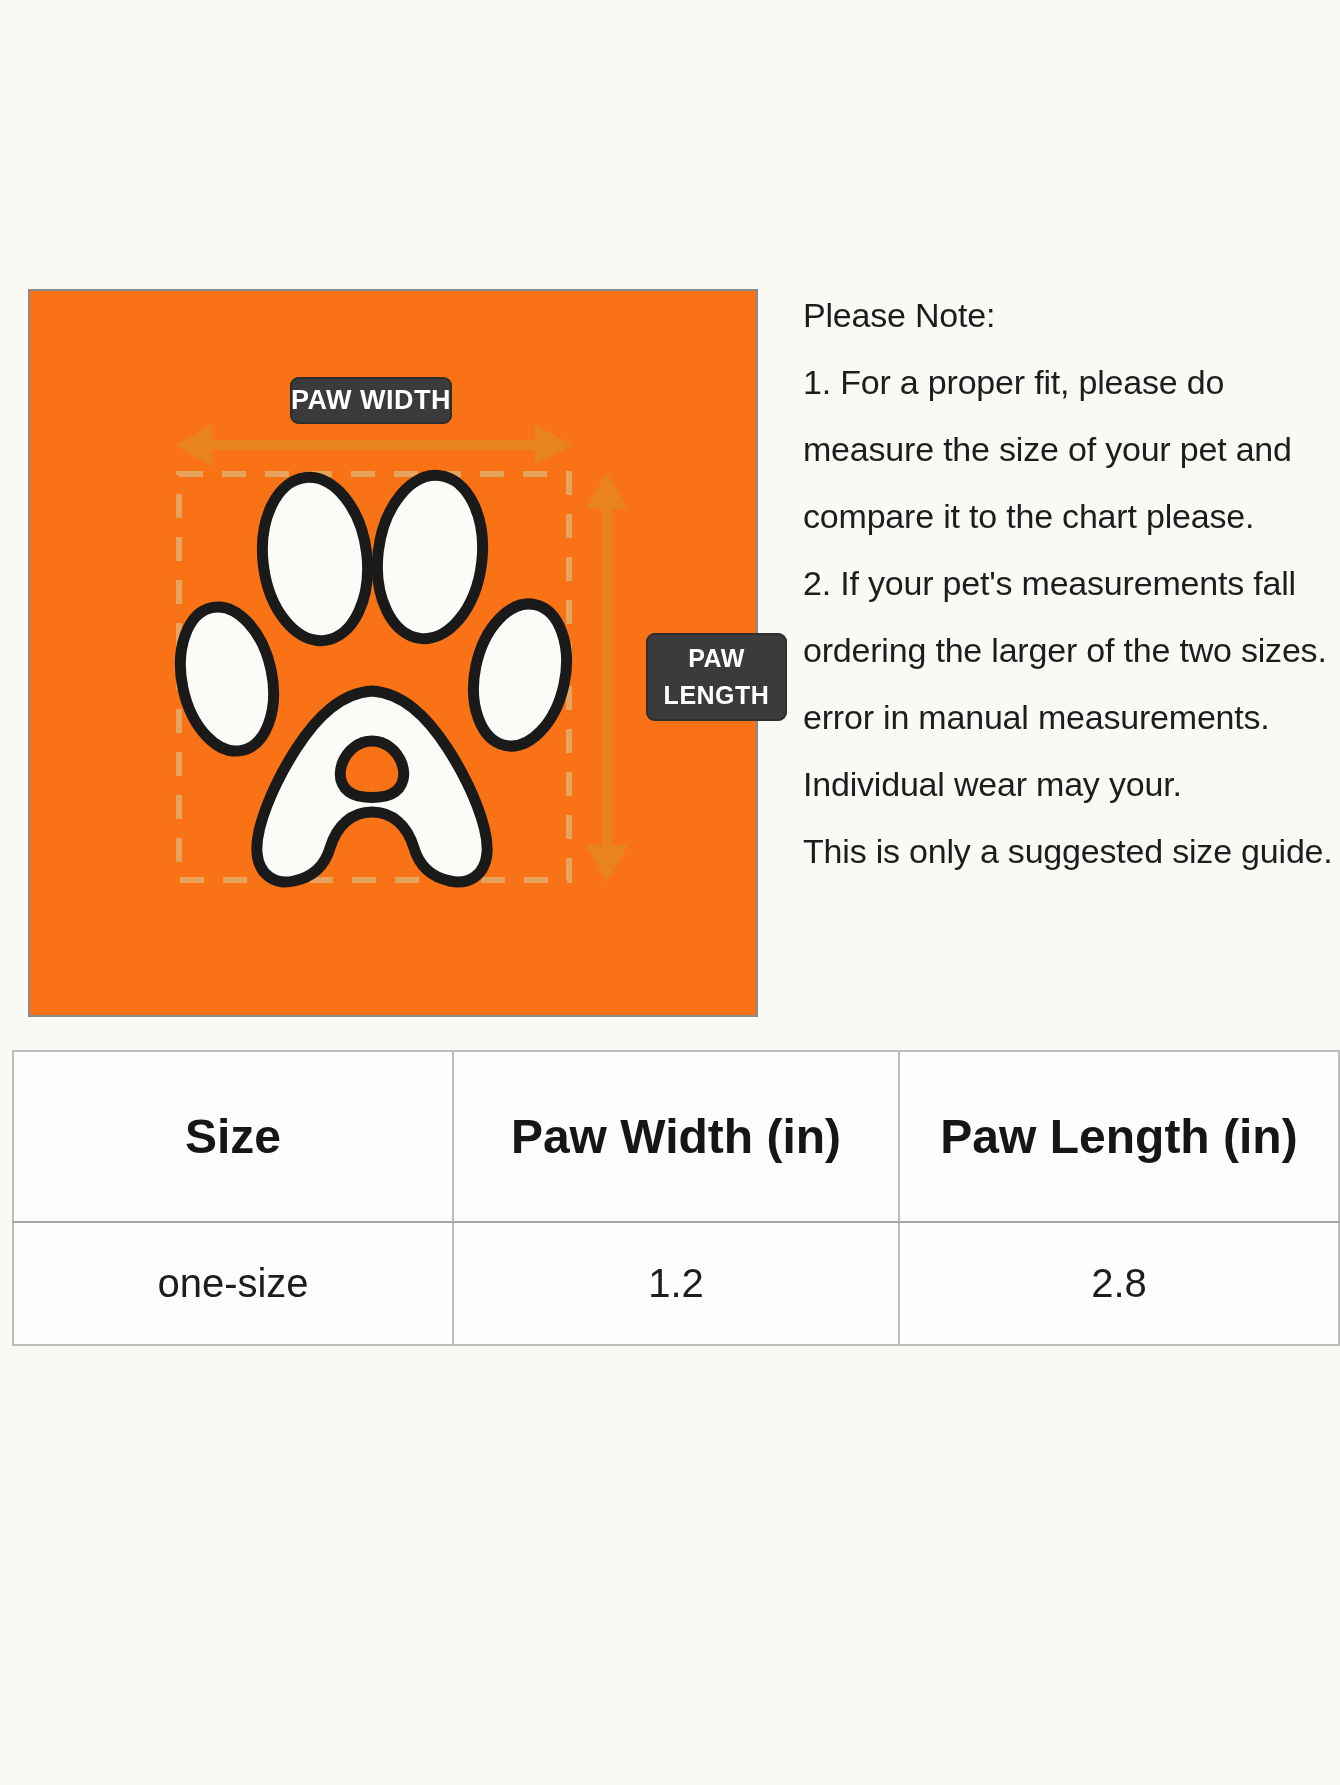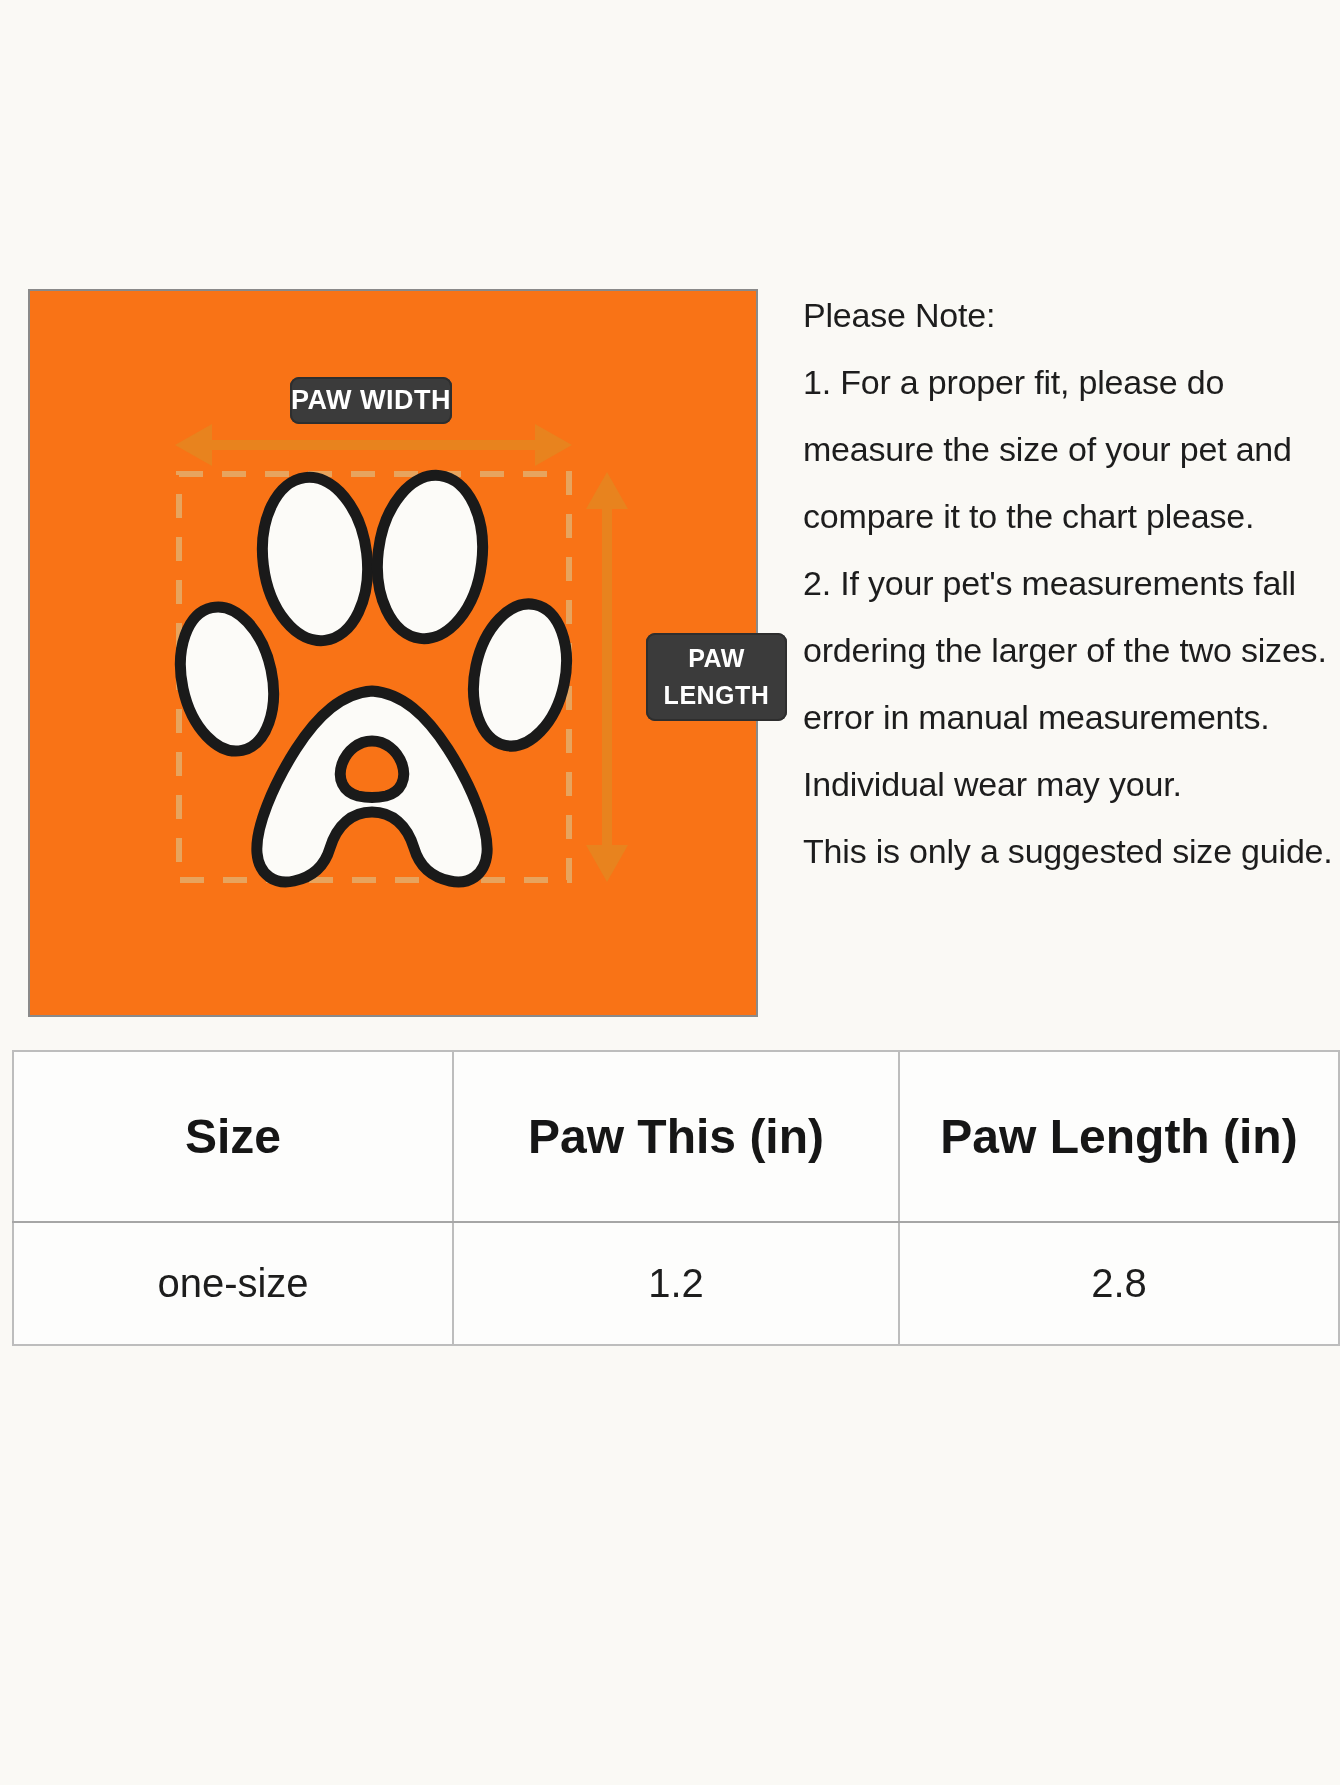--- a/index.html
+++ b/index.html
@@ -180,21 +180,21 @@
 
 <table class="size-table">
   <colgroup>
     <col style="width:440px">
     <col style="width:446px">
     <col style="width:440px">
   </colgroup>
   <thead>
     <tr>
       <th>Size</th>
-      <th>Paw This (in)</th>
+      <th>Paw Width (in)</th>
       <th>Paw Length (in)</th>
     </tr>
   </thead>
   <tbody>
     <tr>
       <td>one-size</td>
       <td>1.2</td>
       <td>2.8</td>
     </tr>
   </tbody>

